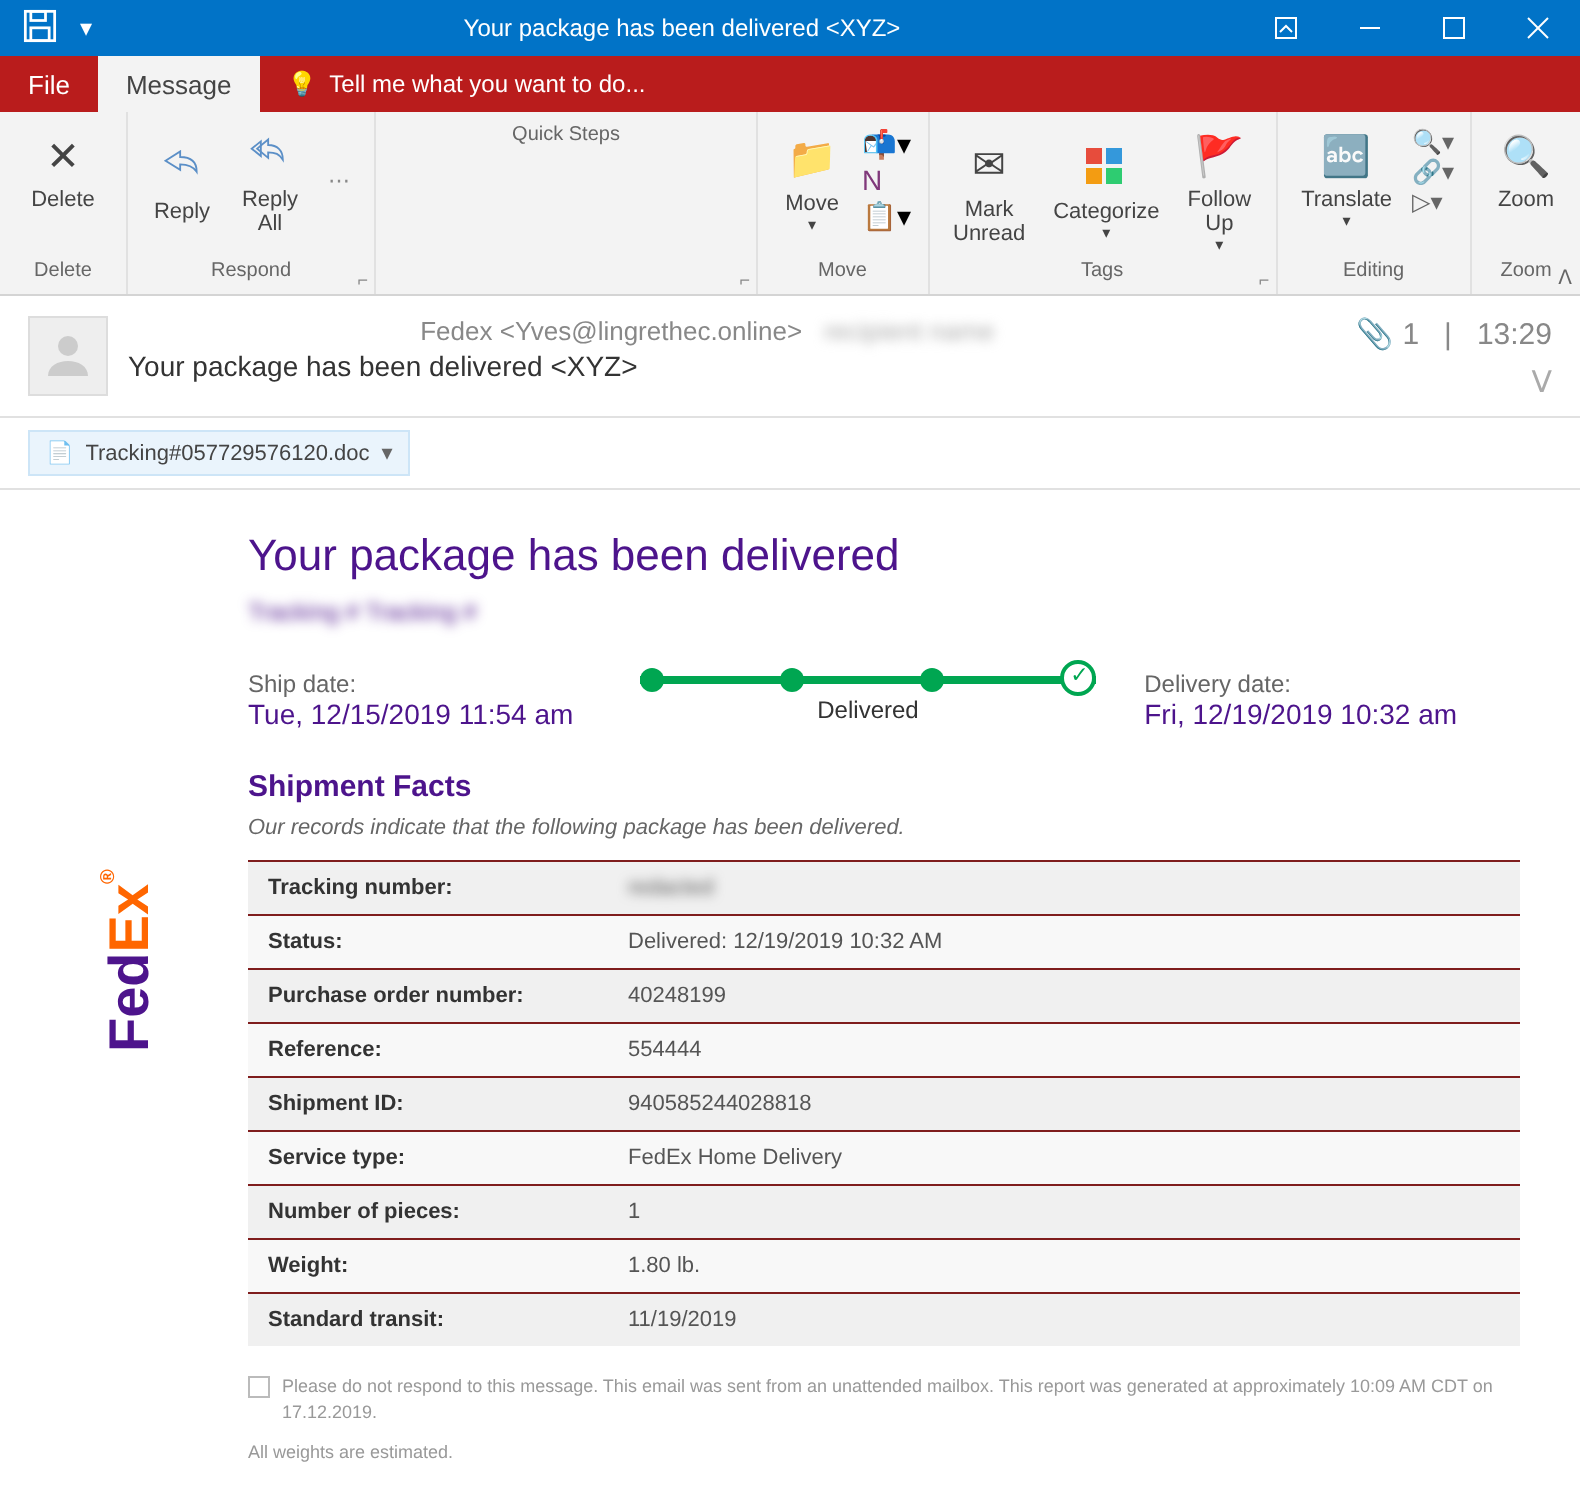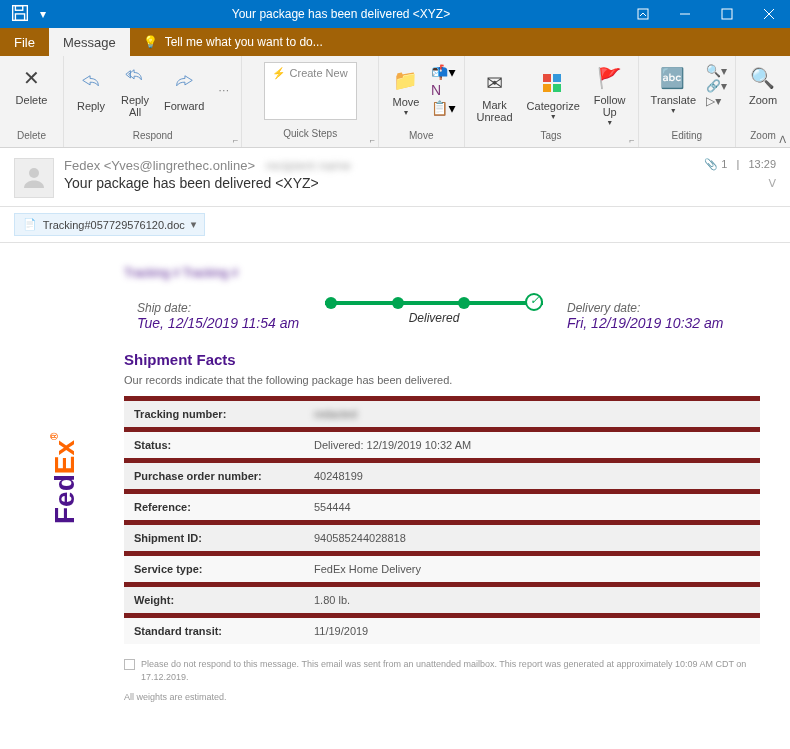--- a/index.html
+++ b/index.html
@@ -2,66 +2,66 @@
 <html><head>
 <meta charset="utf-8">
 <style>
 * { margin: 0; padding: 0; box-sizing: border-box; font-family: "Segoe UI", Tahoma, sans-serif; }
 body { background: #fff; width: 790px; height: 749px; overflow: hidden; }
 .titlebar { background: #0173c7; height: 28px; display: flex; align-items: center; color: #fff; font-size: 12px; }
 .titlebar .save-icon { width: 40px; text-align: center; }
 .titlebar .title { flex: 1; text-align: center; }
 .titlebar .win-controls { display: flex; gap: 0; }
 .titlebar .win-btn { width: 42px; height: 28px; display: flex; align-items: center; justify-content: center; }
-.menubar { background: #a16207; height: 28px; display: flex; align-items: center; color: #fff; font-size: 13px; }
+.menubar { background: #b91c1c; height: 28px; display: flex; align-items: center; color: #fff; font-size: 13px; }
 .menubar .tab { padding: 0 14px; height: 28px; display: flex; align-items: center; }
 .menubar .tab.active { background: #f3f3f3; color: #444; }
 .menubar .tellme { padding-left: 14px; display: flex; align-items: center; gap: 6px; font-size: 12px; }
 .ribbon { background: #f3f3f3; border-bottom: 1px solid #d4d4d4; height: 92px; display: flex; position: relative; }
 .ribbon-group { border-right: 1px solid #e1e1e1; padding: 4px 6px; display: flex; flex-direction: column; justify-content: space-between; align-items: center; }
 .ribbon-group-label { font-size: 10px; color: #666; text-align: center; padding-bottom: 2px; }
 .ribbon-buttons { display: flex; gap: 2px; }
 .ribbon-btn { display: flex; flex-direction: column; align-items: center; justify-content: center; padding: 2px 6px; font-size: 11px; color: #444; min-width: 42px; }
 .ribbon-btn .icon { height: 32px; display: flex; align-items: center; justify-content: center; font-size: 20px; }
 .ribbon-btn.small { min-width: auto; }
 .quicksteps { flex: 1; padding: 6px; }
 .quicksteps-box { background: #fff; border: 1px solid #ccc; height: 58px; padding: 4px 8px; font-size: 11px; color: #888; }
 .ribbon-collapse { position: absolute; right: 4px; bottom: 2px; font-size: 10px; color: #666; }
 .msg-header { padding: 10px 14px 8px; display: flex; align-items: flex-start; gap: 10px; border-bottom: 1px solid #e1e1e1; }
 .avatar { width: 40px; height: 40px; background: #eee; border: 1px solid #ddd; display: flex; align-items: center; justify-content: center; color: #bbb; }
 .msg-header-text { flex: 1; }
-.msg-from { font-size: 13px; color: #888; }
+.msg-from { font-size: 13px; color: #888; text-align: center; }
 .msg-subject { font-size: 14px; color: #333; margin-top: 2px; }
-.msg-meta { text-align: right; font-size: 11px; color: #888; margin-left: 25px; }
+.msg-meta { text-align: right; font-size: 15px; color: #888; margin-left: 25px; }
 .attachments { padding: 6px 14px; border-bottom: 1px solid #e1e1e1; }
 .attachment { display: inline-flex; align-items: center; gap: 6px; border: 1px solid #cde5f7; background: #eaf4fc; padding: 4px 8px; font-size: 11px; color: #444; }
 .msg-body { height: 540px; overflow-y: scroll; background: #fff; padding: 20px 30px; display: flex; gap: 24px; }
 .fedex-logo { width: 70px; padding-top: 130px; }
 .fedex-logo-text { transform: rotate(-90deg); transform-origin: center; font-weight: bold; font-size: 28px; white-space: nowrap; margin-top: 80px; }
 .fedex-logo-text .fed { color: #4d148c; }
 .fedex-logo-text .ex { color: #ff6600; position: relative; }
 .fedex-logo-text .reg { font-size: 10px; color: #ff6600; vertical-align: top; }
 .content { flex: 1; }
 .content h1 { color: #4d148c; font-weight: 400; font-size: 22px; margin-bottom: 6px; }
 .blurred { filter: blur(3px); color: #4d148c; font-size: 12px; display: inline-block; }
-.progress-row { display: flex; margin: 20px 13px 10px; font-size: 12px; font-style: italic; }
+.progress-row { display: flex; align-items: center; margin: 20px 0 10px; font-size: 12px; }
 .progress-col { flex: 1; }
 .progress-label { color: #666; }
 .progress-val { color: #4d148c; font-size: 14px; }
 .progress-bar { flex: 1.3; position: relative; text-align: center; }
 .progress-track { height: 4px; background: #00a651; margin: 0 8px; position: relative; }
 .progress-dots { display: flex; justify-content: space-between; position: absolute; top: -4px; left: 0; right: 0; }
 .dot { width: 12px; height: 12px; border-radius: 50%; background: #00a651; }
 .dot.check { width: 18px; height: 18px; border: 2px solid #00a651; background: #fff; margin-top: -4px; position: relative; }
 .dot.check::after { content: "✓"; color: #00a651; font-size: 11px; position: absolute; top: -1px; left: 3px; }
 .delivered-label { font-size: 12px; color: #333; margin-top: 6px; }
 .section-title { color: #4d148c; font-size: 15px; font-weight: 600; margin: 20px 0 6px; }
-.section-desc { font-size: 11px; color: #666; margin-bottom: 10px; }
+.section-desc { font-size: 11px; color: #666; margin-bottom: 10px; font-style: italic; }
 .facts-table { width: 100%; border-collapse: collapse; font-size: 11px; }
-.facts-table tr td { padding: 7px 10px; border-top: 5px solid #7f1d1d; }
+.facts-table tr td { padding: 7px 10px; border-top: 1px solid #7f1d1d; }
 .facts-table tr:nth-child(odd) { background: #f0f0f0; }
 .facts-table tr:nth-child(even) { background: #f8f8f8; }
 .facts-table td:first-child { font-weight: 600; color: #333; width: 180px; }
 .facts-table td:last-child { color: #555; }
 .disclaimer { font-size: 9px; color: #999; margin-top: 14px; line-height: 1.4; }
 .disclaimer-box { display: flex; gap: 6px; align-items: flex-start; }
 .checkbox { width: 11px; height: 11px; border: 1px solid #bbb; flex-shrink: 0; margin-top: 1px; }
 svg.icon-svg { width: 22px; height: 22px; }
 .small-launcher { font-size: 9px; color: #888; position: absolute; right: 3px; bottom: 2px; }
 ::-webkit-scrollbar { width: 16px; }
@@ -137,37 +137,26 @@
       <div class="ribbon-btn">
         <div class="icon">
             <svg class="icon-svg" viewBox="0 0 24 24" fill="none" stroke="#5b8fc7">
               <path d="M5 8l6-5v3c5 0 8 3 8 8-2-3-4-4-8-4v3z"></path>
               <path d="M2 8l5-4v8z"></path>
             </svg>
           </div>
         <span style="white-space:pre-line;text-align:center">Reply
 All</span>
       </div>
-      <div class="ribbon-btn">
-        <div class="icon">
-            <svg class="icon-svg" viewBox="0 0 24 24" fill="none" stroke="#5b8fc7">
-              <path d="M21 8l-8-5v3c-6 0-9 3-9 8 2-3 5-4 9-4v3z"></path>
-            </svg>
-          </div>
-        <span>Forward</span>
-      </div>
       <div class="ribbon-btn small" style="align-self:center;color:#888">⋯</div>
     </div>
     <div class="ribbon-group-label">Respond</div>
     <span class="small-launcher">⌐</span>
   </div>
   <div class="ribbon-group quicksteps" style="position:relative">
-    <div class="quicksteps-box">
-      <span style="color:#7ab648">⚡</span> <span>Create New</span>
-    </div>
     <div class="ribbon-group-label">Quick Steps</div>
     <span class="small-launcher">⌐</span>
   </div>
   <div class="ribbon-group" style="position:relative">
     <div class="ribbon-buttons">
       <div class="ribbon-btn">
         <div class="icon">📁</div>
         <span>Move</span>
           <span style="font-size:8px">▾</span>
       </div>
@@ -258,20 +247,21 @@
     <span>Tracking#057729576120.doc</span>
     <span style="color:#666">▾</span>
   </div>
 </div>
 
 <div class="msg-body">
   <div class="fedex-logo">
     <div class="fedex-logo-text"><span class="fed">Fed</span><span class="ex">Ex</span><span class="reg">®</span></div>
   </div>
   <div class="content">
+    <h1>Your package has been delivered</h1>
     <div class="blurred">Tracking # Tracking #</div>
 
     <div class="progress-row">
       <div class="progress-col">
         <div class="progress-label">Ship date:</div>
         <div class="progress-val">Tue, 12/15/2019 11:54 am</div>
       </div>
       <div class="progress-bar">
         <div class="progress-track">
           <div class="progress-dots">
@@ -312,20 +302,24 @@
           </tr>
           <tr>
             <td>Shipment ID:</td>
             <td>940585244028818</td>
           </tr>
           <tr>
             <td>Service type:</td>
             <td>FedEx Home Delivery</td>
           </tr>
           <tr>
+            <td>Number of pieces:</td>
+            <td>1</td>
+          </tr>
+          <tr>
             <td>Weight:</td>
             <td>1.80 lb.</td>
           </tr>
           <tr>
             <td>Standard transit:</td>
             <td>11/19/2019</td>
           </tr>
         </tbody>
     </table>
 

